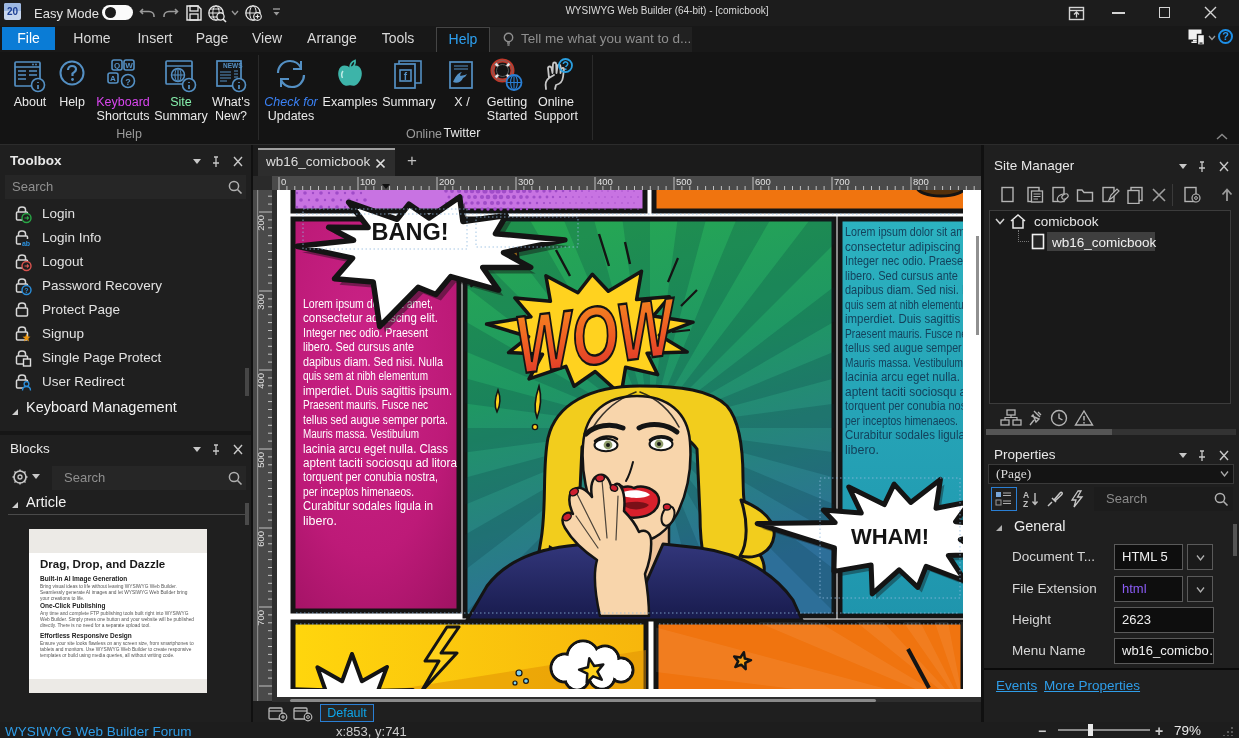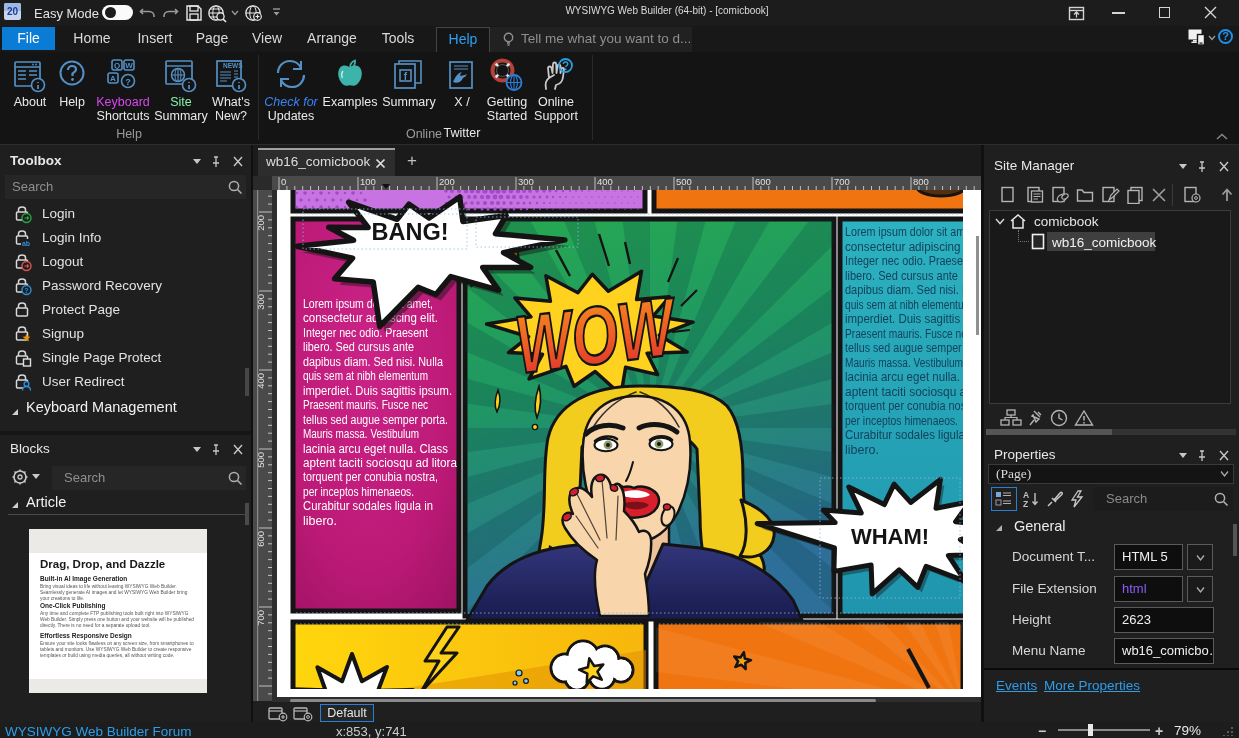--- a/index.html
+++ b/index.html
@@ -662,21 +662,21 @@
       <path d="M1,5 L14,5" stroke="#b8b8b8" stroke-width="1.2"></path>
       <circle cx="15" cy="11" r="3.8" fill="#1f1f1f" stroke="#b8b8b8" stroke-width="1.2"></circle>
       <path d="M15,9 L15,13 M13,11 L17,11" stroke="#b8b8b8" stroke-width="1.1"></path>
     </svg>
 <svg class="abs" style="left:293px;top:706px;" width="20" height="16" viewBox="0 0 20 16">
       <rect x="1" y="2" width="13" height="11" rx="1" stroke="#b8b8b8" stroke-width="1.3" fill="none"></rect>
       <path d="M1,5 L14,5" stroke="#b8b8b8" stroke-width="1.2"></path>
       <circle cx="15" cy="11" r="3.8" fill="#1f1f1f" stroke="#b8b8b8" stroke-width="1.2"></circle>
       <circle cx="15" cy="11" r="1.4" stroke="#b8b8b8" stroke-width="1" fill="none"></circle>
     </svg>
-<div class="abs" style="left:320px;top:704px;width:54px;height:18px;border:1px solid #2a7fd4;background:#252525;color:#e5e5e5;font-size:12.5px;text-align:center;line-height:16px;">Default</div>
+<div class="abs" style="left:320px;top:704px;width:54px;height:18px;border:1px solid #2a7fd4;background:#252525;color:#0ea5e9;font-size:12.5px;text-align:center;line-height:16px;">Default</div>
 <div class="abs" style="left:981px;top:145px;width:3px;height:577px;background:#101010;"></div>
 <div class="abs" style="left:994px;top:158px;font-size:13.5px;color:#e8e8e8;">Site Manager</div>
 <svg class="abs" style="left:1178px;top:161px;" width="52" height="12" viewBox="0 0 52 12">
       <path d="M1,3 L5,8 L9,3" fill="#c8c8c8"></path>
       <path d="M24,1 L24,7 M21,7 L27,7 M24,7 L24,11 M22,1 L26,1" stroke="#c8c8c8" stroke-width="1.3" fill="none"></path>
       <path d="M42,1 L50,10 M50,1 L42,10" stroke="#c8c8c8" stroke-width="1.4"></path>
     </svg>
 <svg class="abs" style="left:1000px;top:186px;" width="19" height="18" viewBox="0 0 19 18">
       <rect x="2" y="1.5" width="11" height="14" stroke="#b4b4b4" stroke-width="1.4" fill="none"></rect>
     </svg>

